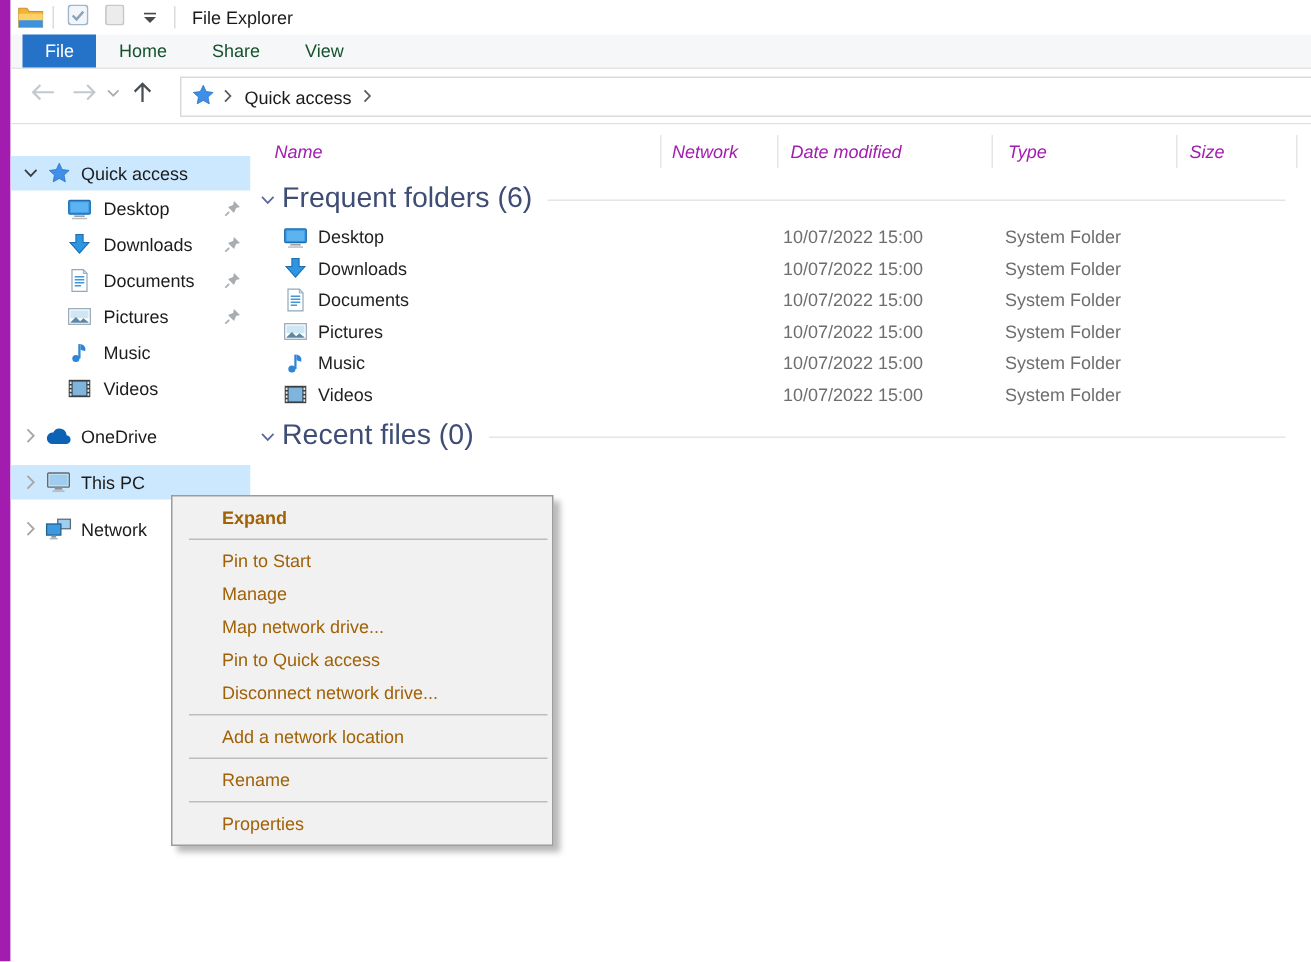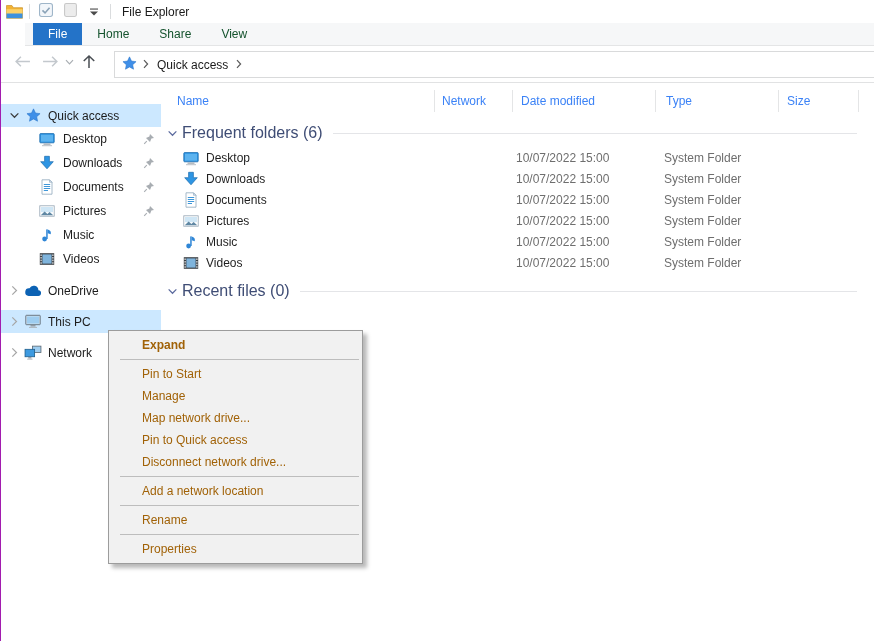--- a/index.html
+++ b/index.html
@@ -1,31 +1,31 @@
 <!DOCTYPE html>
 <html style="--sel: #cce8ff; --filetab: #2473c8; --grouphdr: #3f4d75; --menubg: #f1f1f1; --menubd: #9c9c9c;"><head>
 <meta charset="utf-8">
 <style>
   * { box-sizing: border-box; margin: 0; padding: 0; }
   html,body { background:#fff; }
   body { font-family: "Liberation Sans", sans-serif; }
   .window { position:relative; width:874px; height:641px; background:#fff;
-            border-left:1px solid #a21caf; overflow:hidden; font-size:12px; color:#1c1c1c; }
+            border-left:7px solid #a21caf; overflow:hidden; font-size:12px; color:#1c1c1c; }
 
   
   .titlebar { position:absolute; left:0; top:0; right:0; height:23px;
               display:flex; align-items:center; padding-left:5px; background:#fff; }
   .titlebar .icon { display:inline-flex; align-items:center; justify-content:center; }
   .qat-sep { width:1px; height:15px; background:#dadcde; margin:0 6px; }
   .qat-btn { width:20px; height:19px; display:inline-flex; align-items:center; justify-content:center; }
   .title-text { margin-left:5px; color:#1a1a1a; }
 
   
   .ribbon { position:absolute; left:0; top:23px; right:0; height:23px; background:#f6f7f8;
-            border-bottom:1px solid #e4e5e6; display:flex; align-items:stretch; padding-left:8px;margin-left:24px; }
+            border-bottom:1px solid #e4e5e6; display:flex; align-items:stretch; padding-left:8px; }
   .tab { padding:0 15px; display:flex; align-items:center; color:#14532d; cursor:default; }
   .tab.active { background:var(--filetab,#2473c8); color:#fff; }
 
   
   .navbar { position:absolute; left:0; top:46px; right:0; height:37px; background:#fff;
             border-bottom:1px solid #e1e2e3; }
   .navbtn { position:absolute; top:9px; display:inline-flex; align-items:center; justify-content:center; }
   .addressbar { position:absolute; left:113px; top:5px; right:-1px; height:27px;
                 border:1px solid #d9dadb; background:#fff; display:flex; align-items:center;
                 padding-left:7px; gap:5px; }
@@ -38,25 +38,25 @@
   .sb-chev { width:17px; display:inline-flex; justify-content:center; flex:0 0 17px; }
   .sb-icon { width:20px; display:inline-flex; justify-content:center; flex:0 0 20px; margin-right:5px; }
   .sb-label { white-space:nowrap; }
   .sb-child { height:24px; display:flex; align-items:center; padding-left:36px; position:relative; }
   .sb-child .sb-icon { margin-right:6px; }
   .sb-pin { position:absolute; right:6px; top:6px; }
   .sb-gap { height:8px; }
 
   
   .content { position:absolute; left:160px; top:83px; right:0; bottom:0; background:#fff; }
-  .col-header { position:absolute; top:11px; color:#3b82f6; white-space:nowrap; }
+  .col-header { position:absolute; top:11px; color:#a21caf; white-space:nowrap;font-style:italic; }
   .col-sep { position:absolute; top:7px; width:1px; height:22px; background:#e4e5e6; }
   .group-hdr { position:absolute; left:6px; right:17px; height:18px; display:flex; align-items:center; }
   .group-hdr .gh-chev { display:inline-flex; margin-right:4px; }
-  .group-hdr .gh-text { color:var(--grouphdr,#3f4d75); font-size:16px; white-space:nowrap; }
+  .group-hdr .gh-text { color:var(--grouphdr,#3f4d75); font-size:19px; white-space:nowrap; }
   .group-hdr .gh-line { flex:1; height:1px; background:#e4e5e8; margin-left:10px; }
   .rows { position:absolute; left:0; right:0; top:65px; }
   .frow { position:relative; height:21px; }
   .frow .f-icon { position:absolute; left:22px; top:2px; }
   .frow .f-name { position:absolute; left:45px; top:3px; color:#1f1f1f; white-space:nowrap; }
   .frow .f-status { position:absolute; left:281px; top:3px; color:#6e6e6e; }
   .frow .f-date { position:absolute; left:355px; top:3px; color:#6e6e6e; white-space:nowrap; }
   .frow .f-type { position:absolute; left:503px; top:3px; color:#6e6e6e; white-space:nowrap; }
   .frow .f-size { position:absolute; left:626px; top:3px; color:#6e6e6e; }
 

